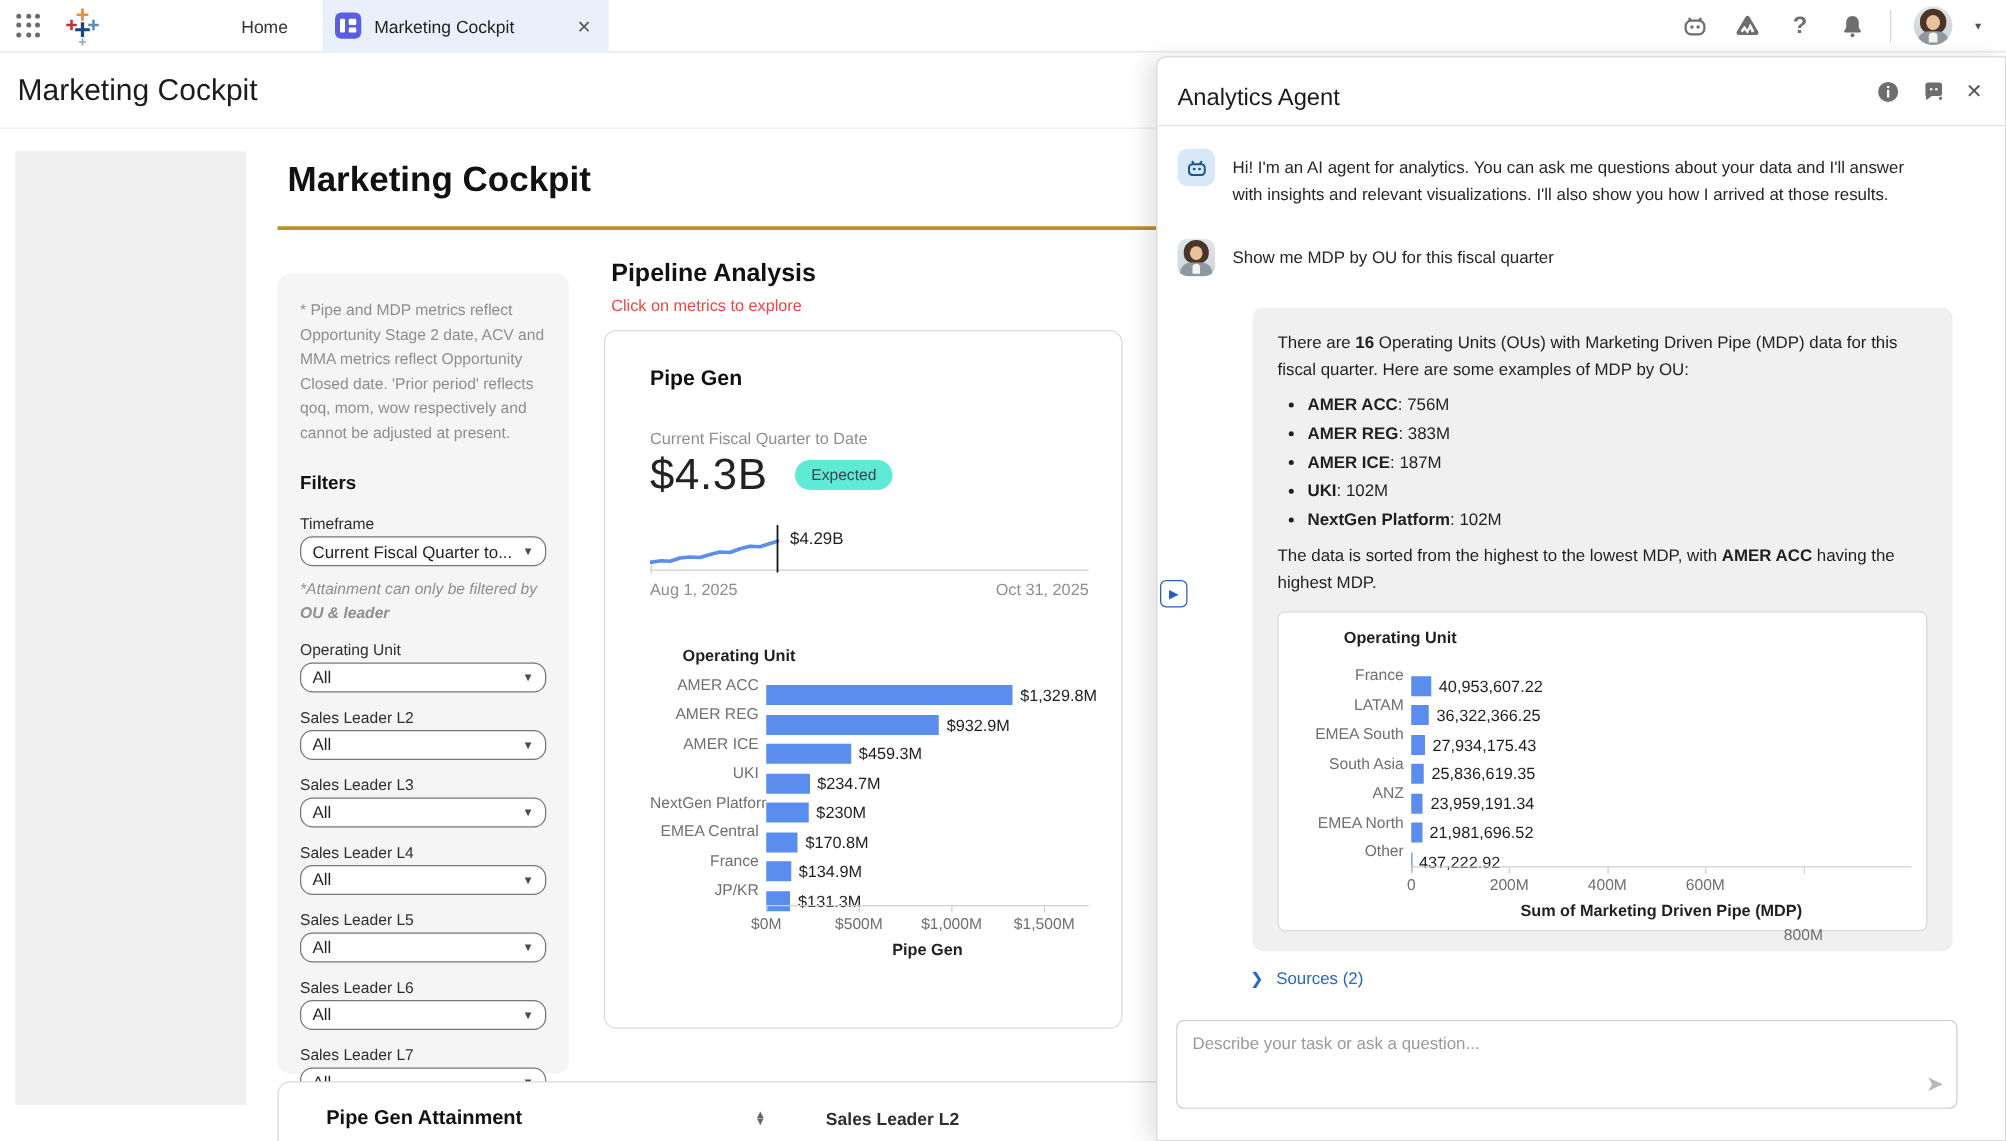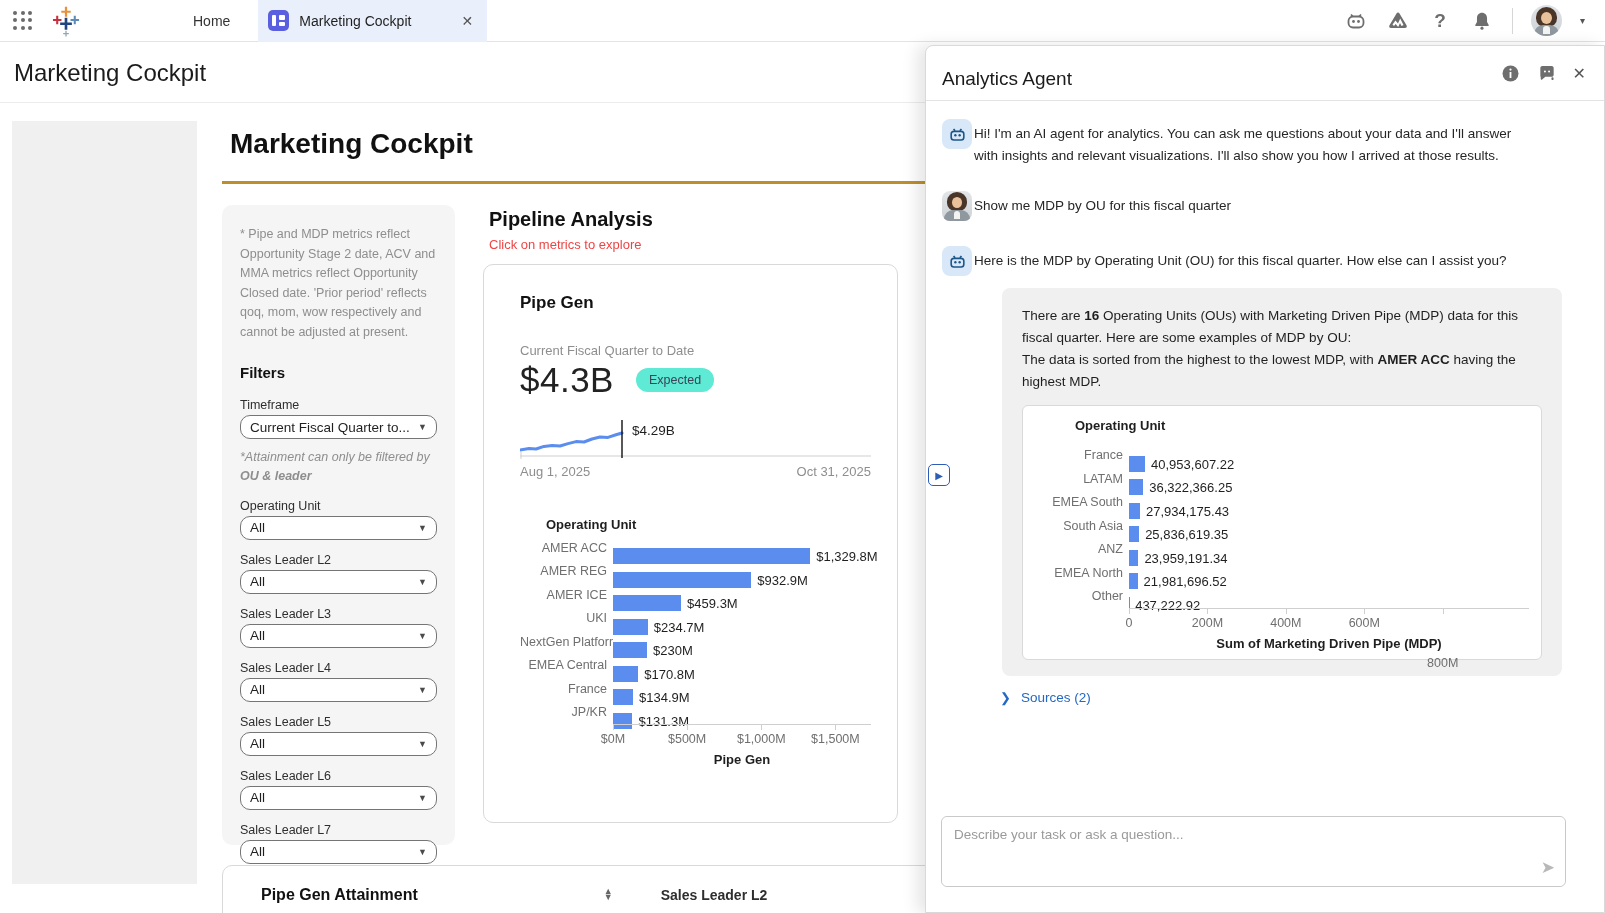--- a/index.html
+++ b/index.html
@@ -45,21 +45,21 @@
   .page-header { position:absolute; left:0; top:43px; width:1605px; height:60px;
     border-bottom:1px solid #ececec; display:flex; align-items:center; background:#fff; }
   .page-title { font-size:24px; font-weight:400; color:#1b1b1b; margin-left:14px; }
 
   
   .canvas-strip { position:absolute; left:12px; top:121px; width:185px; height:763px; background:#f0f0f0; }
   .dash-title { position:absolute; left:230px; top:128px; font-size:28px; font-weight:700; color:#111; }
   .gold-rule { position:absolute; left:222px; top:181px; width:703px; height:3px; background:#be8e2c; }
 
   
-  .filters-card { position:absolute; left:222px; top:205px; width:233px; height:640px;
+  .filters-card { position:absolute; left:222px; top:219px; width:233px; height:640px;
     background:#f5f5f5; border-radius:10px; padding:20px 18px; }
   .filters-note { font-size:12.5px; color:#8e8e8e; line-height:1.56; }
   .filters-heading { font-size:15px; font-weight:700; margin-top:22px; color:#111; }
   .filter-label { font-size:12.5px; color:#2e2e2e; margin-bottom:3px; }
   .tf-group { margin-top:17px; }
   .select { display:flex; align-items:center; justify-content:space-between; background:#fff;
     border:1px solid #757575; border-radius:10px; height:24px; padding:0 9px; font-size:13.5px;
     color:#1f1f1f; cursor:pointer; }
   .select .sel-caret { font-size:9px; color:#4a4a4a; }
   .attain-note { margin-top:9px; font-size:12.5px; color:#8e8e8e; font-style:italic; line-height:1.5; }
@@ -114,21 +114,21 @@
     padding:0 18px 0 16px; }
   .agent-title { font-size:19px; font-weight:400; color:#1b1b1b;margin-top:12px; }
   .agent-header-icons { margin-left:auto; display:flex; align-items:center; gap:16px; }
   .ah-icon { width:20px; height:20px; color:#6e6e6e; cursor:pointer; display:flex;
     align-items:center; justify-content:center; }
   .agent-close { font-size:16px; color:#555; }
   .collapse-btn { position:absolute; left:2px; top:418px; width:22px; height:22px; background:#fff;
     border:1.6px solid #2e5db8; border-radius:5px; color:#2e5db8; font-size:10px; display:flex;
     align-items:center; justify-content:center; cursor:pointer; }
   .agent-body { padding:18px 20px 0 16px; }
-  .msg { display:flex; gap:2px; margin-bottom:25px; }
+  .msg { display:flex; gap:14px; margin-bottom:25px; }
   .msg-text { font-size:13.5px; line-height:1.6; color:#262626; padding-top:4px; max-width:560px; }
   .bot-avatar { flex:0 0 30px; width:30px; height:30px; border-radius:8px; background:#d8e8f8;
     display:flex; align-items:center; justify-content:center; }
   .user-avatar { flex:0 0 30px; width:30px; height:30px; border-radius:8px; overflow:hidden;
     position:relative; background:linear-gradient(#e3e6e8,#cdd2d6); }
   .user-avatar .hair { position:absolute; left:5px; top:1px; width:20px; height:19px;
     border-radius:50% 50% 42% 42%; background:#4a3529; }
   .user-avatar .face { position:absolute; left:10px; top:6px; width:10px; height:11px;
     border-radius:50%; background:#e9c29c; }
   .user-avatar .body { position:absolute; left:2px; top:19px; width:26px; height:11px;
@@ -455,36 +455,32 @@
       <div class="msg">
         <div class="user-avatar">
           <div class="hair"></div>
             <div class="face"></div>
             <div class="body"></div>
             <div class="shirt"></div>
         </div>
         <div class="msg-text">Show me MDP by OU for this fiscal quarter</div>
       </div>
 
-      <div class="msg tight">
-        <div class="bot-avatar">
-          <svg width="19" height="19" viewBox="0 0 24 24" fill="none" stroke="#1c5688" stroke-width="2">
-            <rect x="4" y="8" width="16" height="11" rx="3.5"></rect>
-            <circle cx="9.3" cy="13" r="1.5" fill="#1c5688" stroke="none"></circle>
-            <circle cx="14.7" cy="13" r="1.5" fill="#1c5688" stroke="none"></circle>
-            <path d="M7 5l2 2.4M17 5l-2 2.4"></path>
-          </svg>
-        </div>
-        <div class="msg-text">Here is the MDP by Operating Unit (OU) for this fiscal quarter. How else can I assist you?</div>
-      </div>
 
       <div class="result-card">
         <p class="rc-text">
           <span>There are </span><b>16</b><span> Operating Units (OUs) with Marketing Driven Pipe (MDP) data for this fiscal quarter. Here are some examples of MDP by OU:</span>
         </p>
+        <ul class="rc-bullets" id="rc-bullets">
+            <li><b>AMER ACC</b><span>: 756M</span></li>
+            <li><b>AMER REG</b><span>: 383M</span></li>
+            <li><b>AMER ICE</b><span>: 187M</span></li>
+            <li><b>UKI</b><span>: 102M</span></li>
+            <li><b>NextGen Platform</b><span>: 102M</span></li>
+          </ul>
         <p class="rc-text">
           <span>The data is sorted from the highest to the lowest MDP, with </span><b>AMER ACC</b><span> having the highest MDP.</span>
         </p>
         <div class="agent-chart-card">
           <div class="chart agent-chart" id="chart-mdp">
               <div class="chart-title">Operating Unit</div>
               <div class="chart-rows">
                 <div class="bar-row clipped">
                   <div class="bar-label"></div>
                   <div class="bar-area">

